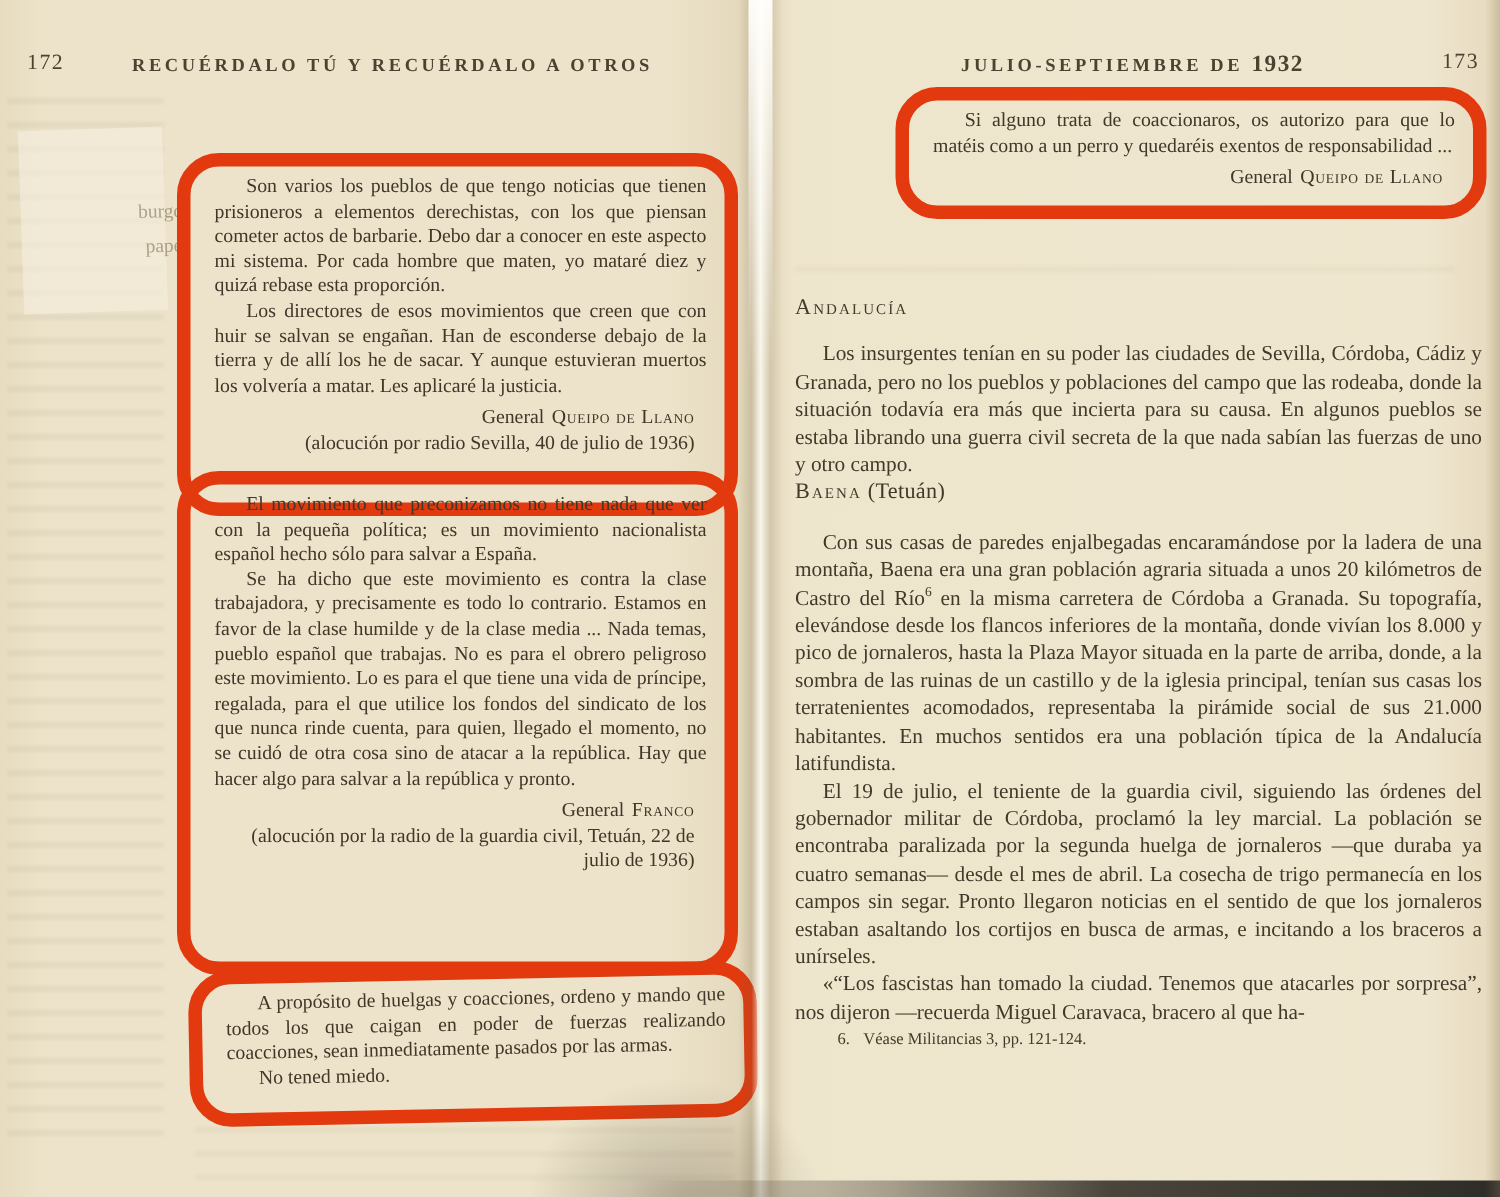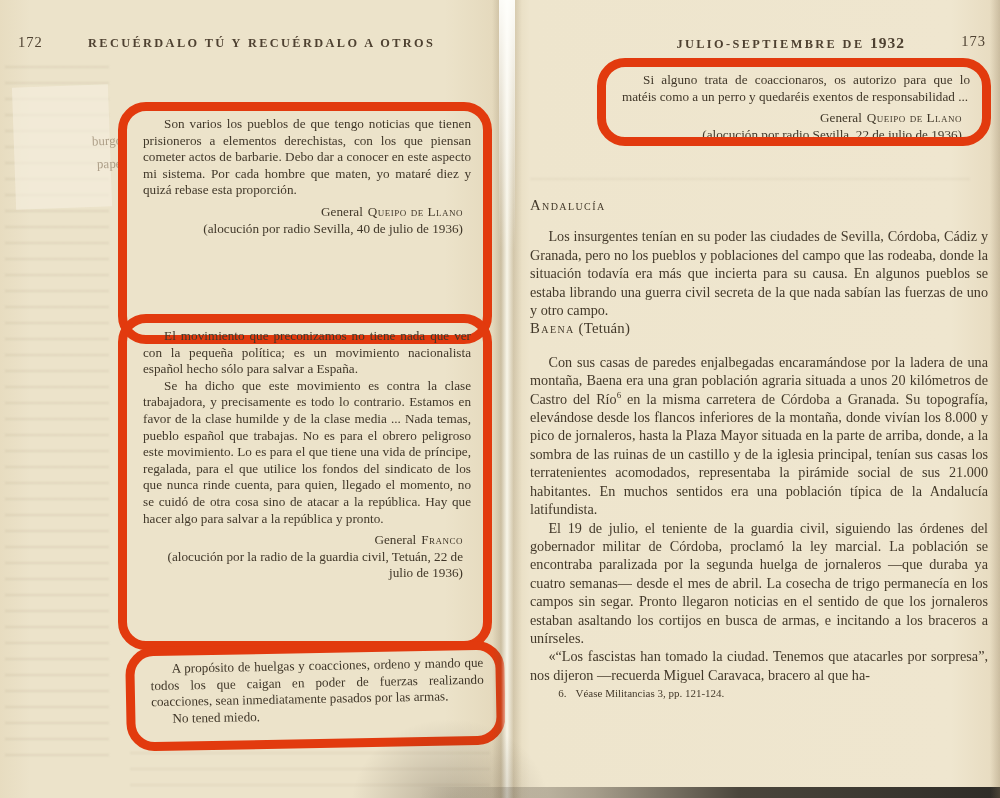--- a/index.html
+++ b/index.html
@@ -9,21 +9,21 @@
     background:#ebe2c8;
     font-family:"Liberation Serif", serif;
     color:#453b2c;
   }
   .page{position:absolute;top:0;height:798px;}
   .page-left{left:0;width:505px;background:linear-gradient(90deg,#e7dcc0 0%,#ece3ca 6%,#ece3ca 88%,#e3d7ba 100%);}
   .page-right{left:505px;width:495px;background:linear-gradient(90deg,#e2d6b8 0%,#eee5cd 5%,#efe6cf 90%,#e6dabe 100%);}
 
   
   .pagenum{position:absolute;font-size:14.5px;letter-spacing:1px;color:#4e4131;}
-  .runhead{position:absolute;font-size:12.3px;font-weight:bold;letter-spacing:2.4px;color:#4e4131;white-space:nowrap;text-align:right;}
+  .runhead{position:absolute;font-size:12.3px;font-weight:bold;letter-spacing:2.4px;color:#4e4131;white-space:nowrap;text-align:center;}
   .year{font-size:15.5px;letter-spacing:1px;}
 
   
   .qbox{
     position:absolute;box-sizing:border-box;
     border:9px solid #e23a0e;border-radius:28px;
     padding:5px 12px 4px 16px;
     font-size:13.2px;line-height:16.6px;text-align:justify;color:#403729;
     overflow:hidden;
   }
@@ -86,20 +86,21 @@
     <div class="ghost ghost-left"></div>
     <div class="patch"></div>
     <span class="marginalia mg1">burgo</span>
     <span class="marginalia mg2">papel</span>
 
     <span class="pagenum lp-num">172</span>
     <span class="runhead lp-runhead">RECUÉRDALO TÚ Y RECUÉRDALO A OTROS</span>
 
     <div class="qbox box1">
       <p>Son varios los pueblos de que tengo noticias que tienen prisioneros a elementos derechistas, con los que piensan cometer actos de barbarie. Debo dar a conocer en este aspecto mi sistema. Por cada hombre que maten, yo mataré diez y quizá rebase esta proporción.</p>
+      <p>Los directores de esos movimientos que creen que con huir se salvan se engañan. Han de esconderse debajo de la tierra y de allí los he de sacar. Y aunque estuvieran muertos los volvería a matar. Les aplicaré la justicia.</p>
       <div class="attrib">
         <span class="rank">General</span><span class="sc">Queipo de Llano</span>
         <span class="src">(alocución por radio Sevilla, 40 de julio de 1936)</span>
       </div>
     </div>
 
     <div class="qbox box2">
       <p>El movimiento que preconizamos no tiene nada que ver con la pequeña política; es un movimiento nacionalista español hecho sólo para salvar a España.</p>
       <p>Se ha dicho que este movimiento es contra la clase trabajadora, y precisamente es todo lo contrario. Estamos en favor de la clase humilde y de la clase media ... Nada temas, pueblo español que trabajas. No es para el obrero peligroso este movimiento. Lo es para el que tiene una vida de príncipe, regalada, para el que utilice los fondos del sindicato de los que nunca rinde cuenta, para quien, llegado el momento, no se cuidó de otra cosa sino de atacar a la república. Hay que hacer algo para salvar a la república y pronto.</p>
       <div class="attrib">
@@ -115,21 +116,20 @@
   </div>
 
   <div class="page page-right">
     <span class="runhead rp-runhead"><span>JULIO-SEPTIEMBRE DE</span> <span class="year">1932</span></span>
     <span class="pagenum rp-num">173</span>
 
     <div class="qbox box4">
       <p>Si alguno trata de coaccionaros, os autorizo para que lo matéis como a un perro y quedaréis exentos de responsabilidad ...</p>
       <div class="attrib">
         <span class="rank">General</span><span class="sc">Queipo de Llano</span>
-        <span class="src">(alocución por radio Sevilla, 22 de julio de 1936)</span>
       </div>
     </div>
 
     <div class="ghost ghost-under-box4"></div>
 
     <div class="bodycol">
       <h3 class="sect h-andalucia">Andalucía</h3>
       <p class="p-andalucia">Los insurgentes tenían en su poder las ciudades de Sevilla, Córdoba, Cádiz y Granada, pero no los pueblos y poblaciones del campo que las rodeaba, donde la situación todavía era más que incierta para su causa. En algunos pueblos se estaba librando una guerra civil secreta de la que nada sabían las fuerzas de uno y otro campo.</p>
 
       <h3 class="sect h-baena"><span>Baena</span><span class="sect-rest"> (Tetuán)</span></h3>

